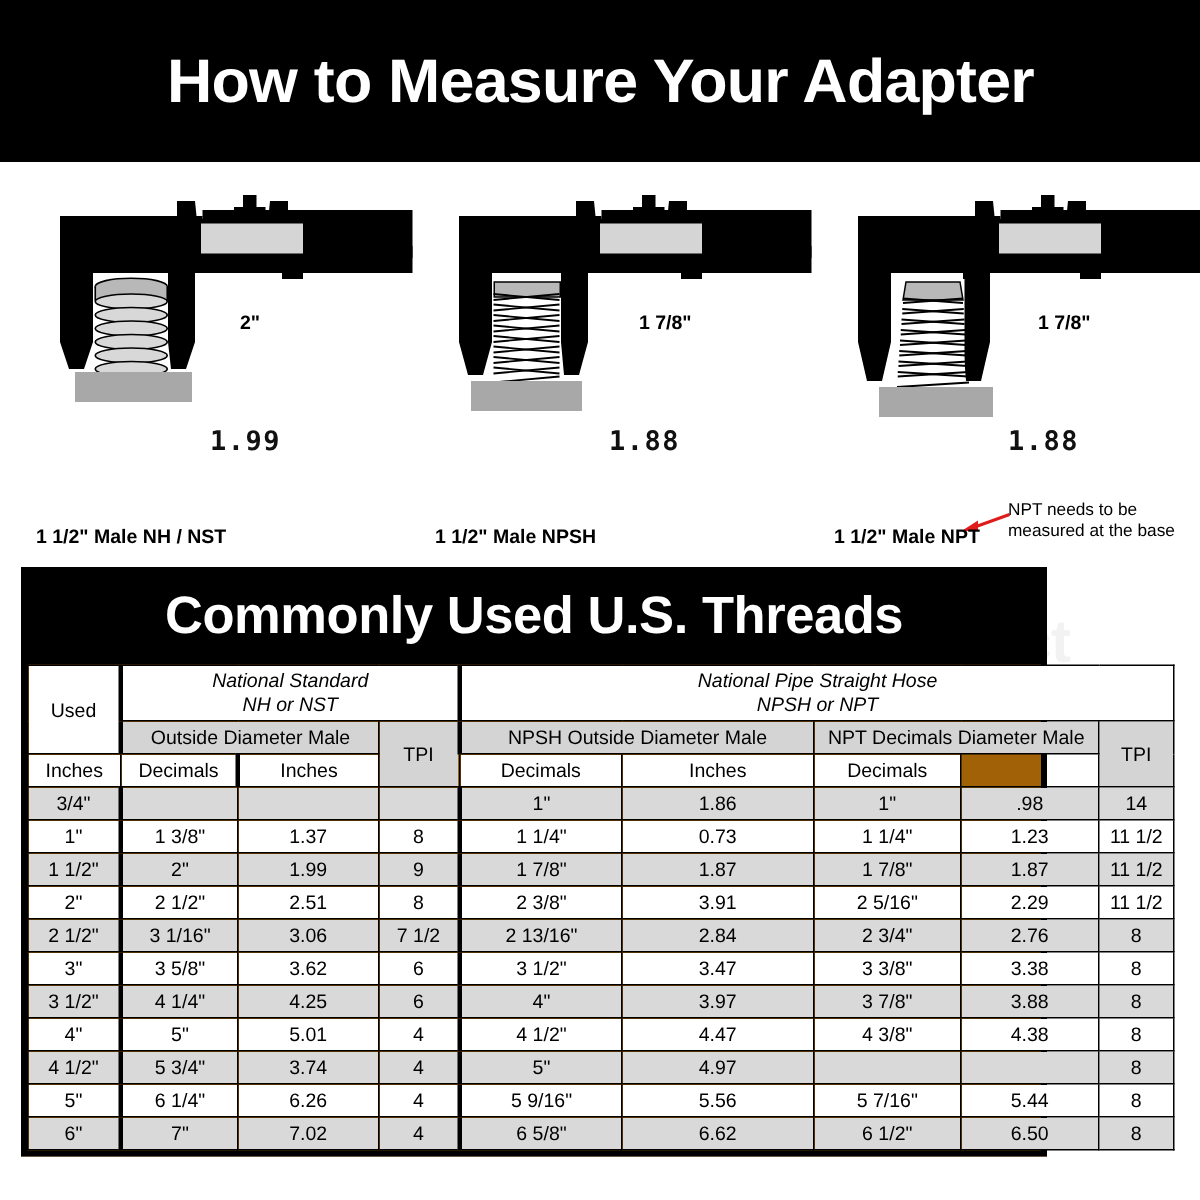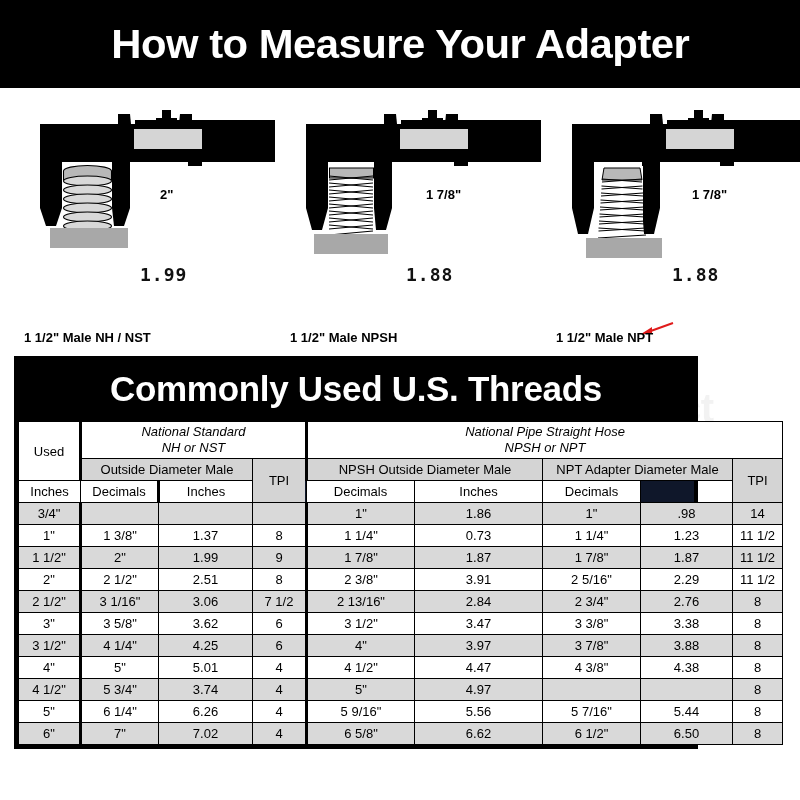--- a/index.html
+++ b/index.html
@@ -6,21 +6,21 @@
   body {
     width: 800px; height: 800px;
     background: #ffffff;
     font-family: "Liberation Sans", sans-serif;
     overflow: hidden;
     position: relative;
   }
 
   
   .title-bar {
-    width: 800px; height: 88px;
+    width: 800px; height: 108px;
     background: #000000;
     display: flex; align-items: center; justify-content: center;
   }
   .title-bar h1 {
     color: #ffffff;
     font-size: 41px;
     font-weight: bold;
     letter-spacing: -0.5px;
     font-family: "Liberation Sans", sans-serif;
     transform: scaleX(1.02);
@@ -119,24 +119,24 @@
     line-height: 13.5px;
     color: #000;
     z-index: 6;
     white-space: nowrap;
   }
   .npt-arrow { position: absolute; left: 640px; top: 232px; z-index: 6; }
 
   
   .table-wrap {
     position: absolute;
-    left: 14px; top: 356px;
+    left: 14px; top: 378px;
     width: 684px;
     border: 4px solid #000;
-    background: #0f172a;
+    background: #a16207;
     z-index: 3;
   }
   .table-title {
     background: #000; color: #fff;
     text-align: center;
     font-size: 35px; font-weight: bold;
     padding: 9px 0 12px 0;
     letter-spacing: -0.3px;
   }
   table.threads {
@@ -276,20 +276,24 @@
   </div>
 
   <div style="position:absolute;left:140px;top:176px;z-index:7;font-family:'DejaVu Sans Mono',monospace;font-size:18px;font-weight:bold;color:#111;letter-spacing:1px;">1.99</div>
   <div style="position:absolute;left:406px;top:176px;z-index:7;font-family:'DejaVu Sans Mono',monospace;font-size:18px;font-weight:bold;color:#111;letter-spacing:1px;">1.88</div>
   <div style="position:absolute;left:672px;top:176px;z-index:7;font-family:'DejaVu Sans Mono',monospace;font-size:18px;font-weight:bold;color:#111;letter-spacing:1px;">1.88</div>
 
   <svg class="npt-arrow" width="34" height="16" viewBox="0 0 34 16">
     <line x1="33" y1="3" x2="8" y2="12" stroke="#e01b1b" stroke-width="2"></line>
     <path d="M1,14 L12,7 L12,14 Z" fill="#e01b1b"></path>
   </svg>
+  <div class="npt-note">
+    <div>NPT needs to be</div>
+    <div>measured at the base</div>
+  </div>
 
   <div class="cap-label" style="left:24px;">1 1/2" Male NH / NST</div>
   <div class="cap-label" style="left:290px;">1 1/2" Male NPSH</div>
   <div class="cap-label" style="left:556px;">1 1/2" Male NPT</div>
 
   <div class="big-watermark">
     <span class="flame"></span><span>FireHoseDirect</span>
   </div>
 </div>
 
@@ -317,21 +321,21 @@
         </th>
         <th class="hdr-white grp-title thick-left" colspan="5">
           <div>National Pipe Straight Hose</div>
           <div>NPSH or NPT</div>
         </th>
       </tr>
       <tr>
         <th class="hdr-gray thick-left" colspan="2">Outside Diameter Male</th>
         <th class="hdr-gray" rowspan="2">TPI</th>
         <th class="hdr-gray thick-left" colspan="2">NPSH Outside Diameter Male</th>
-        <th class="hdr-gray" colspan="2">NPT Adapter Diameter Male</th>
+        <th class="hdr-gray" colspan="2">NPT Decimals Diameter Male</th>
         <th class="hdr-gray" rowspan="2">TPI</th>
       </tr>
       <tr>
         <th class="hdr-white">Inches</th>
         <th class="hdr-white">Decimals</th>
         <th class="hdr-white thick-left">Inches</th>
         <th class="hdr-white">Decimals</th>
         <th class="hdr-white">Inches</th>
         <th class="hdr-white">Decimals</th>
       </tr>

